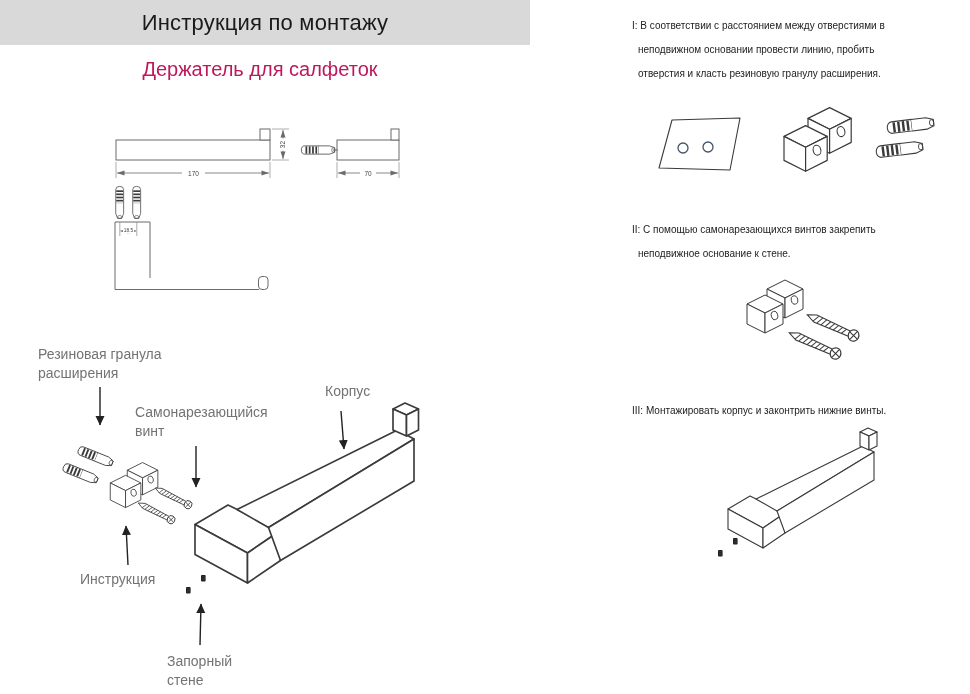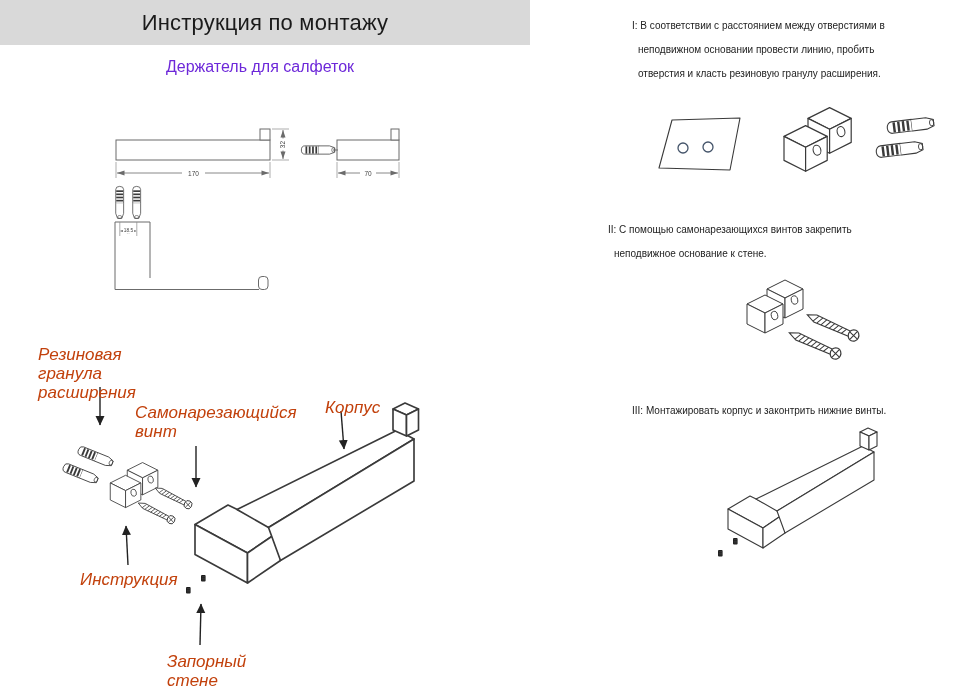--- a/index.html
+++ b/index.html
@@ -3,24 +3,24 @@
 <meta charset="utf-8">
 <style>
   * { margin:0; padding:0; box-sizing:border-box; }
   html,body { background:#fff; }
   body { width:970px; height:694px; font-family:"Liberation Sans", sans-serif; color:#1f1f1f; }
   .page { position:relative; width:970px; height:694px; background:#fff; overflow:hidden;padding-left:16px; }
   .abs { position:absolute; }
   .header-bar { left:0; top:0; width:530px; height:45px; background:#d9d9d9;
                 display:flex; align-items:center; justify-content:center; }
   .title { font-size:22px; color:#1a1a1a; letter-spacing:0.2px; }
-  .subtitle { left:0; top:58px; width:520px; text-align:center; font-size:16px; color:#6d28d9; }
+  .subtitle { left:0; top:58px; width:520px; text-align:center; font-size:20px; color:#be185d; }
   .step-text { font-size:10px; line-height:24px; white-space:pre-line;
                padding-left:6px; text-indent:-6px; color:#222; }
-  .part-label { font-size:17px; line-height:19px; white-space:pre-line; color:#c2410c;font-style:italic; }
+  .part-label { font-size:14px; line-height:19px; white-space:pre-line; color:#737373; }
   .center { text-align:left; }
   svg { display:block; overflow:visible; }
   .tln  { fill:#fff; stroke:#6b6b6b; stroke-width:1; }
   .tpath{ fill:none; stroke:#6b6b6b; stroke-width:1; }
   .ext  { fill:none; stroke:#8a8a8a; stroke-width:0.7; }
   .dimline { stroke:#6b6b6b; stroke-width:0.8; fill:none; }
   .dim  { font-size:6.5px; fill:#444; }
   .dimsm{ font-size:4.8px; fill:#444; }
   .arrowline { stroke:#222; stroke-width:1.4; fill:none; }
   .dln { stroke:#3a3a3a; stroke-width:1.1; fill:#fff; stroke-linejoin:round; }
@@ -132,38 +132,38 @@
     <use href="#sym-screw" transform="translate(119,158) rotate(27) scale(0.8)"></use>
     <use href="#sym-holder" transform="translate(118,60) scale(1.5)"></use>
     <use href="#sym-setscrew" transform="translate(181,235)"></use>
     <use href="#sym-setscrew" transform="translate(166,247)"></use>
   </svg>
 
   <div class="abs part-label" style="left:38px;top:345px;width:130px">Резиновая гранула
 расширения</div>
   <div class="abs part-label center" style="left:135px;top:403px;width:132px">Самонарезающийся
 винт</div>
-  <div class="abs part-label" style="left:325px;top:398px;width:80px">Корпус</div>
+  <div class="abs part-label" style="left:325px;top:382px;width:80px">Корпус</div>
   <div class="abs part-label" style="left:80px;top:570px;width:100px">Инструкция</div>
   <div class="abs part-label center" style="left:167px;top:652px;width:70px">Запорный
 стене</div>
 
   <div class="abs step-text" style="left:632px;top:14px;width:336px">I: В соответствии с расстоянием между отверстиями в
 неподвижном основании провести линию, пробить
 отверстия и класть резиновую гранулу расширения.</div>
   <svg class="abs" style="left:635px;top:98px" width="325" height="112">
     <path class="dln" d="M37,22 L105,20 L95,72 L24,70 Z" stroke-width="1.6"></path>
     <circle cx="48" cy="50" r="5" fill="none" stroke="#44546a" stroke-width="1.3"></circle>
     <circle cx="73" cy="49" r="5" fill="none" stroke="#44546a" stroke-width="1.3"></circle>
     <use href="#sym-baseblock" transform="translate(143,6) scale(1.2)"></use>
     <use href="#sym-anchor" transform="translate(251,24) rotate(-7) scale(1.05)"></use>
     <use href="#sym-anchor" transform="translate(240,48) rotate(-7) scale(1.05)"></use>
   </svg>
 
-  <div class="abs step-text" style="left:608px;top:218px;width:336px">II: С помощью самонарезающихся винтов закрепить
+  <div class="abs step-text" style="left:632px;top:218px;width:336px">II: С помощью самонарезающихся винтов закрепить
 неподвижное основание к стене.</div>
   <svg class="abs" style="left:700px;top:268px" width="220" height="125">
     <use href="#sym-baseblock" transform="translate(42,9)"></use>
     <use href="#sym-screw" transform="translate(108,40) rotate(24) scale(1.1)"></use>
     <use href="#sym-screw" transform="translate(90,58) rotate(24) scale(1.1)"></use>
   </svg>
 
   <div class="abs step-text" style="left:632px;top:399px;width:360px">III: Монтажировать корпус и законтрить нижние винты.</div>
   <svg class="abs" style="left:690px;top:424px" width="245" height="160">
     <use href="#sym-holder" transform="translate(0,2)"></use>

